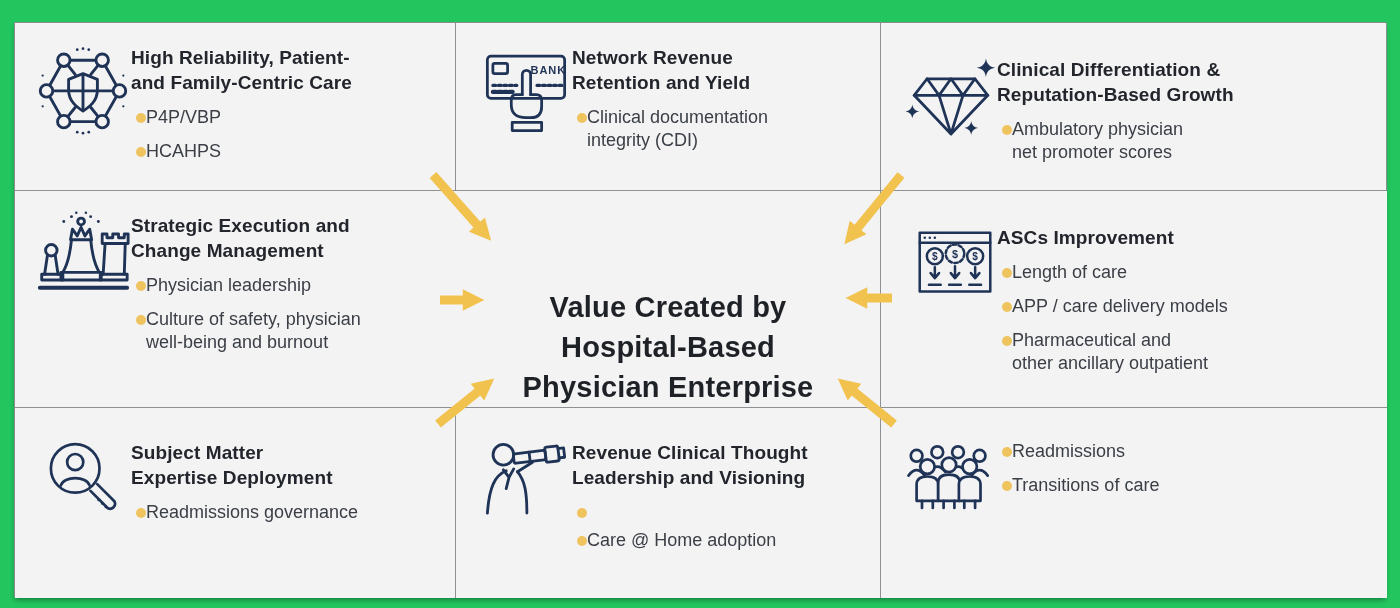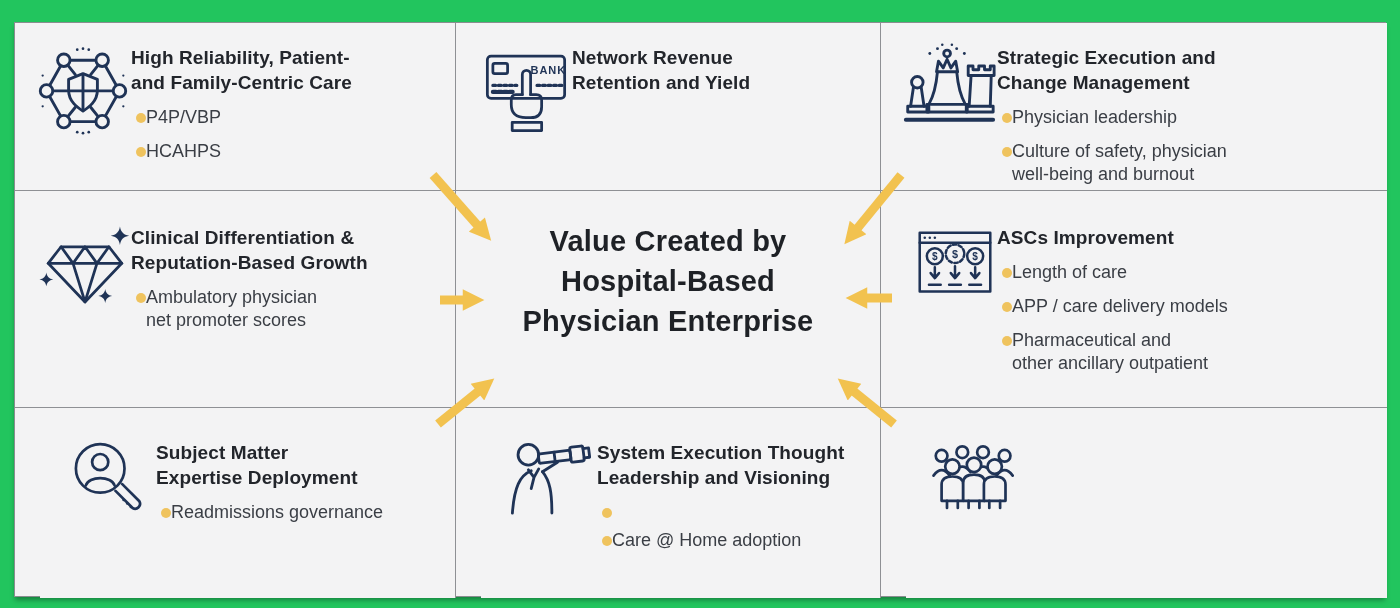--- a/index.html
+++ b/index.html
@@ -28,33 +28,33 @@
     background:var(--cell-background);
     border-right:1px solid var(--grid-line);
     border-bottom:1px solid var(--grid-line);
     display:flex;align-items:flex-start;
     padding:18px 12px 0 16px;
     overflow:hidden;
   }
   .cell.col3{border-right:none;}
   .cell.row3{border-bottom:none;}
   .cell.row2{padding-top:30px;}
-  .cell.row3{padding-top:28px;margin-left:25px;}
+  .cell.row3{padding-top:28px;}
   .icon-box{flex:0 0 100px;display:flex;justify-content:flex-end;align-items:flex-start;color:var(--icon-navy);}
   .icon-box svg{display:block;}
   .content{flex:1 1 auto;padding-top:4px;}
   .cell-title{
     font-size:19px;font-weight:700;line-height:1.32;color:var(--title-text);
     white-space:pre-line;margin-bottom:11px;letter-spacing:0.1px;
   }
   .bullets{list-style:none;}
   .bullet{display:flex;align-items:flex-start;padding-left:5px;margin-bottom:11px;}
   .dot{flex:0 0 10px;width:10px;height:10px;border-radius:50%;background:#EFC35E;margin-top:7px;}
   .bullet-text{font-size:18px;line-height:1.28;color:var(--body-text);white-space:pre-line;}
-  .center-cell{display:flex;align-items:flex-start;justify-content:center;padding:0;}
+  .center-cell{display:flex;align-items:flex-end;justify-content:center;padding:0;}
   .center-title{
     font-size:29px;font-weight:700;line-height:1.38;color:#1E2126;
     text-align:center;white-space:pre-line;letter-spacing:0.2px;
   }
   .arrows-overlay{position:absolute;left:14px;top:22px;width:1372px;height:575px;pointer-events:none;}
   .arrow{stroke:var(--accent-gold);stroke-width:9;fill:none;}
   #ah path{fill:var(--accent-gold);}
   .li-icon{stroke:currentColor;fill:none;stroke-width:3;stroke-linecap:round;stroke-linejoin:round;}
   .li-icon text{stroke:none;fill:currentColor;font-family:"Liberation Sans",sans-serif;font-weight:700;}
   .li-icon .fillc{fill:currentColor;stroke:none;}
@@ -116,20 +116,52 @@
             <path d="M14,44 H40 M62,44 H90" stroke-dasharray="3 3" stroke-width="3.5"></path>
             <path d="M14,51 H36" stroke-dasharray="3.5 2.5" stroke-width="4.5"></path>
             <path d="M46,54 V32 a4.5,4.5 0 0 1 9,0 V54"></path>
             <path d="M46,54 H39 q-5,0 -5,6 v5 q0,14 16,14 h5 q12,0 12,-12 v-7 q0,-6 -6,-6 H55"></path>
             <rect x="35" y="84" width="32" height="9"></rect>
           </svg>
         </div>
         <div class="content">
           <h3 class="cell-title">Network Revenue
 Retention and Yield</h3>
+          <ul class="bullets">
+            <li class="bullet">
+                <span class="dot"></span>
+                <span class="bullet-text">Clinical documentation
+integrity (CDI)</span>
+              </li>
+          </ul>
+        </div>
+      </div>
+
+      <div class="cell row2 col1">
+        <div class="icon-box">
+          <svg class="li-icon" width="92" height="92" viewBox="0 0 100 100">
+            <path d="M24,28 H76 L90,46 L50,88 L10,46 Z"></path>
+            <path d="M10,46 H90"></path>
+            <path d="M24,28 L37,46 L50,28 L63,46 L76,28"></path>
+            <path d="M37,46 L50,88 L63,46"></path>
+            <path class="fillc" d="M88,6 C88.9,12 92,15.1 98,16 C92,16.9 88.9,20 88,26 C87.1,20 84,16.9 78,16 C84,15.1 87.1,12 88,6 Z"></path>
+            <path class="fillc" d="M8,56 C8.7,60.5 11,62.8 15.5,63.5 C11,64.2 8.7,66.5 8,71 C7.3,66.5 5,64.2 0.5,63.5 C5,62.8 7.3,60.5 8,56 Z"></path>
+            <path class="fillc" d="M72,74 C72.7,78.5 75,80.8 79.5,81.5 C75,82.2 72.7,84.5 72,89 C71.3,84.5 69,82.2 64.5,81.5 C69,80.8 71.3,78.5 72,74 Z"></path>
+          </svg>
+        </div>
+        <div class="content">
+          <h3 class="cell-title">Clinical Differentiation &amp;
+Reputation-Based Growth</h3>
+          <ul class="bullets">
+            <li class="bullet">
+                <span class="dot"></span>
+                <span class="bullet-text">Ambulatory physician
+net promoter scores</span>
+              </li>
+          </ul>
         </div>
       </div>
 
       <div class="cell row1 col3">
         <div class="icon-box">
           <svg class="li-icon" width="96" height="96" viewBox="0 0 100 100">
             <circle class="fillc" cx="30" cy="13" r="1.5"></circle>
               <circle class="fillc" cx="38" cy="8" r="1.5"></circle>
             <circle class="fillc" cx="58" cy="8" r="1.5"></circle>
               <circle class="fillc" cx="66" cy="13" r="1.5"></circle>
@@ -158,45 +190,20 @@
               </li>
             <li class="bullet">
                 <span class="dot"></span>
                 <span class="bullet-text">Culture of safety, physician
 well-being and burnout</span>
               </li>
           </ul>
         </div>
       </div>
 
-      <div class="cell row2 col1">
-        <div class="icon-box">
-          <svg class="li-icon" width="92" height="92" viewBox="0 0 100 100">
-            <path d="M24,28 H76 L90,46 L50,88 L10,46 Z"></path>
-            <path d="M10,46 H90"></path>
-            <path d="M24,28 L37,46 L50,28 L63,46 L76,28"></path>
-            <path d="M37,46 L50,88 L63,46"></path>
-            <path class="fillc" d="M88,6 C88.9,12 92,15.1 98,16 C92,16.9 88.9,20 88,26 C87.1,20 84,16.9 78,16 C84,15.1 87.1,12 88,6 Z"></path>
-            <path class="fillc" d="M8,56 C8.7,60.5 11,62.8 15.5,63.5 C11,64.2 8.7,66.5 8,71 C7.3,66.5 5,64.2 0.5,63.5 C5,62.8 7.3,60.5 8,56 Z"></path>
-            <path class="fillc" d="M72,74 C72.7,78.5 75,80.8 79.5,81.5 C75,82.2 72.7,84.5 72,89 C71.3,84.5 69,82.2 64.5,81.5 C69,80.8 71.3,78.5 72,74 Z"></path>
-          </svg>
-        </div>
-        <div class="content">
-          <h3 class="cell-title">Clinical Differentiation &amp;
-Reputation-Based Growth</h3>
-          <ul class="bullets">
-            <li class="bullet">
-                <span class="dot"></span>
-                <span class="bullet-text">Ambulatory physician
-net promoter scores</span>
-              </li>
-          </ul>
-        </div>
-      </div>
-
       <div class="cell row2 col2 center-cell">
         <div class="center-title">Value Created by
 Hospital-Based
 Physician Enterprise</div>
       </div>
 
       <div class="cell row2 col3">
         <div class="icon-box">
           <svg class="li-icon" width="84" height="84" viewBox="0 0 100 100">
             <rect x="8" y="14" width="84" height="70"></rect>
@@ -269,21 +276,21 @@
               <rect x="72" y="16" width="14" height="16" rx="2"></rect>
               <path d="M55,19 V29 M86,19 h6 v10 h-6"></path>
             </g>
             <path d="M10,82 C12,54 18,42 30,37"></path>
             <path d="M52,82 C52,60 50,48 42,38"></path>
             <path d="M42,38 L58,28"></path>
             <path d="M27,36 L33,44 L30,56 M38,35 L33,44"></path>
           </svg>
         </div>
         <div class="content">
-          <h3 class="cell-title">System Execution Thought
+          <h3 class="cell-title">Revenue Clinical Thought
 Leadership and Visioning</h3>
           <ul class="bullets">
             <li class="bullet">
                 <span class="dot"></span>
               </li>
             <li class="bullet">
                 <span class="dot"></span>
                 <span class="bullet-text">Care @ Home adoption</span>
               </li>
           </ul>
@@ -301,20 +308,30 @@
             <circle cx="26" cy="34" r="8" fill="#F3F3F4"></circle>
             <circle cx="50" cy="32" r="8" fill="#F3F3F4"></circle>
             <circle cx="73" cy="34" r="8" fill="#F3F3F4"></circle>
             <path d="M14,72 V54 q0,-9 12,-9 q12,0 12,9 v18 z" fill="#F3F3F4"></path>
             <path d="M38,72 V52 q0,-9 12,-9 q12,0 12,9 v20 z" fill="#F3F3F4"></path>
             <path d="M61,72 V54 q0,-9 12,-9 q12,0 12,9 v18 z" fill="#F3F3F4"></path>
             <path d="M20,72 v8 M32,72 v8 M44,72 v8 M56,72 v8 M67,72 v8 M79,72 v8"></path>
           </svg>
         </div>
         <div class="content">
+          <ul class="bullets">
+            <li class="bullet">
+                <span class="dot"></span>
+                <span class="bullet-text">Readmissions</span>
+              </li>
+            <li class="bullet">
+                <span class="dot"></span>
+                <span class="bullet-text">Transitions of care</span>
+              </li>
+          </ul>
         </div>
       </div>
 
     </div>
   </div>
 
   <svg class="arrows-overlay" viewBox="0 0 1372 575">
     <defs>
       <marker id="ah" viewBox="0 0 10 10" refX="1.5" refY="5" markerWidth="2.6" markerHeight="2.4" orient="auto">
         <path d="M0,0 L10,5 L0,10 Z"></path>

